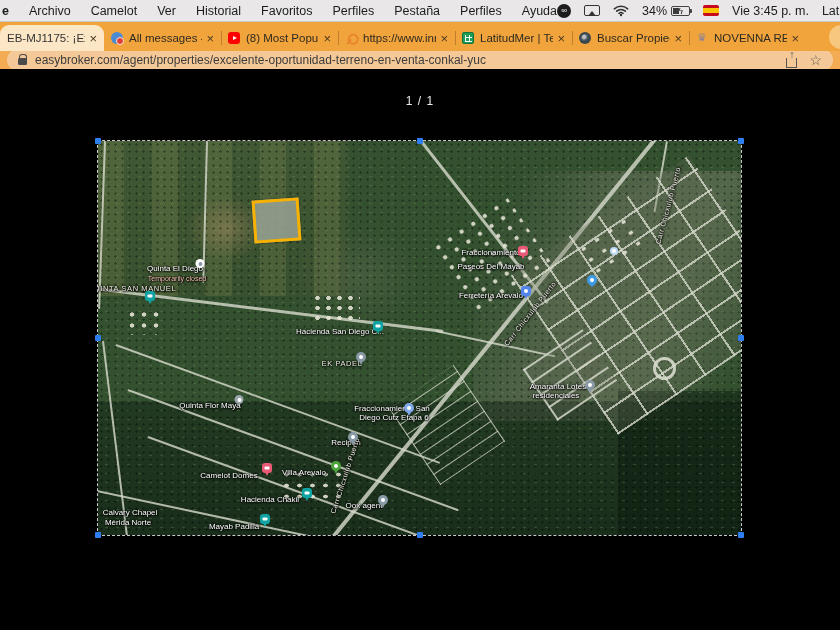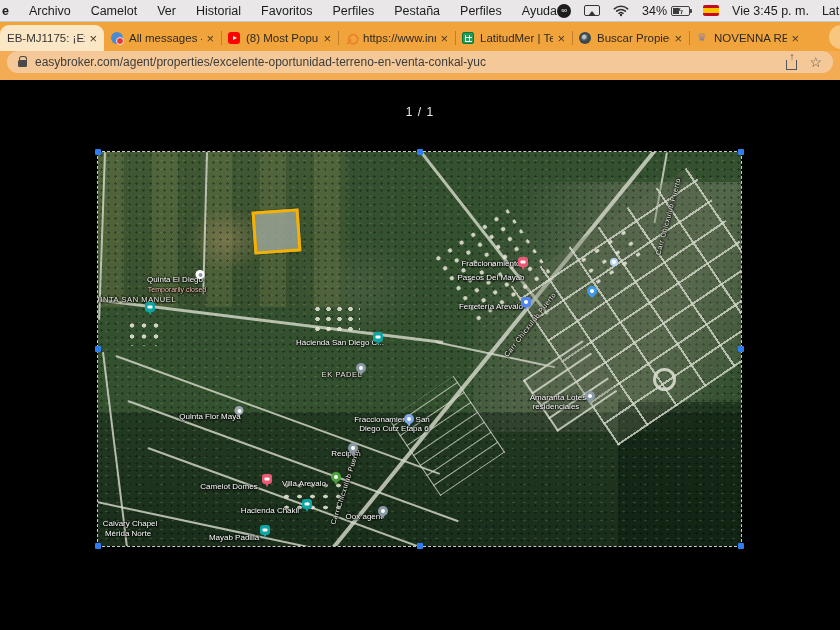--- a/index.html
+++ b/index.html
@@ -48,21 +48,21 @@
   .fav-sheet::after { content:""; position:absolute; inset:1.5px; background:
       repeating-linear-gradient(0deg,#fff 0 1px,transparent 1px 3.6px),
       repeating-linear-gradient(90deg,#fff 0 1px,transparent 1px 3.6px); }
   .fav-globe { background:#39474f; border-radius:50%; }
   .fav-globe::after { content:""; position:absolute; inset:1.5px; border-radius:50%;
       background:radial-gradient(circle at 34% 32%, rgba(255,255,255,.65) 1.6px, rgba(255,255,255,.18) 3px, transparent 4.5px); }
   .fav-crest::after { content:"\265B"; position:absolute; left:0; top:-1px; width:12px; text-align:center; font-size:11px; color:#8f8496; }
   .newtab-bulge { position:absolute; right:-13px; top:3px; width:24px; height:24px; border-radius:50%; background:#f7c67f; }
 
   
-  .toolbar { height:29px; background:var(--c-toolbar,#F3AC53); display:flex; padding:0 7px; }
+  .toolbar { height:18px; background:var(--c-toolbar,#F3AC53); display:flex; align-items:center; padding:0 7px; }
   .urlfield { flex:1; height:22px; background:var(--c-field,#F5C997); border-radius:11px;
               display:flex; align-items:center; padding:0 11px; gap:8px; cursor:text; }
   .lock { position:relative; width:9px; height:7px; background:#4a4a4a; border-radius:1.5px; margin-top:3px; flex:0 0 auto; }
   .lock::before { content:""; position:absolute; left:1.4px; top:-4px; width:6px; height:5px;
                   border:1.4px solid #4a4a4a; border-bottom:none; border-radius:3px 3px 0 0; }
   .url-text { font-size:12px; color:#3c3c3c; white-space:nowrap; overflow:hidden; }
   .omni-actions { margin-left:auto; display:flex; align-items:center; gap:12px; }
   .share { position:relative; width:11px; height:10px; border:1.5px solid #555; border-top:none; margin-top:5px; cursor:pointer; }
   .share::after { content:"\2191"; position:absolute; top:-10px; left:50%; transform:translateX(-50%); font-size:11px; color:#555; }
   .star { font-size:14px; color:#555; line-height:14px; cursor:pointer; }

